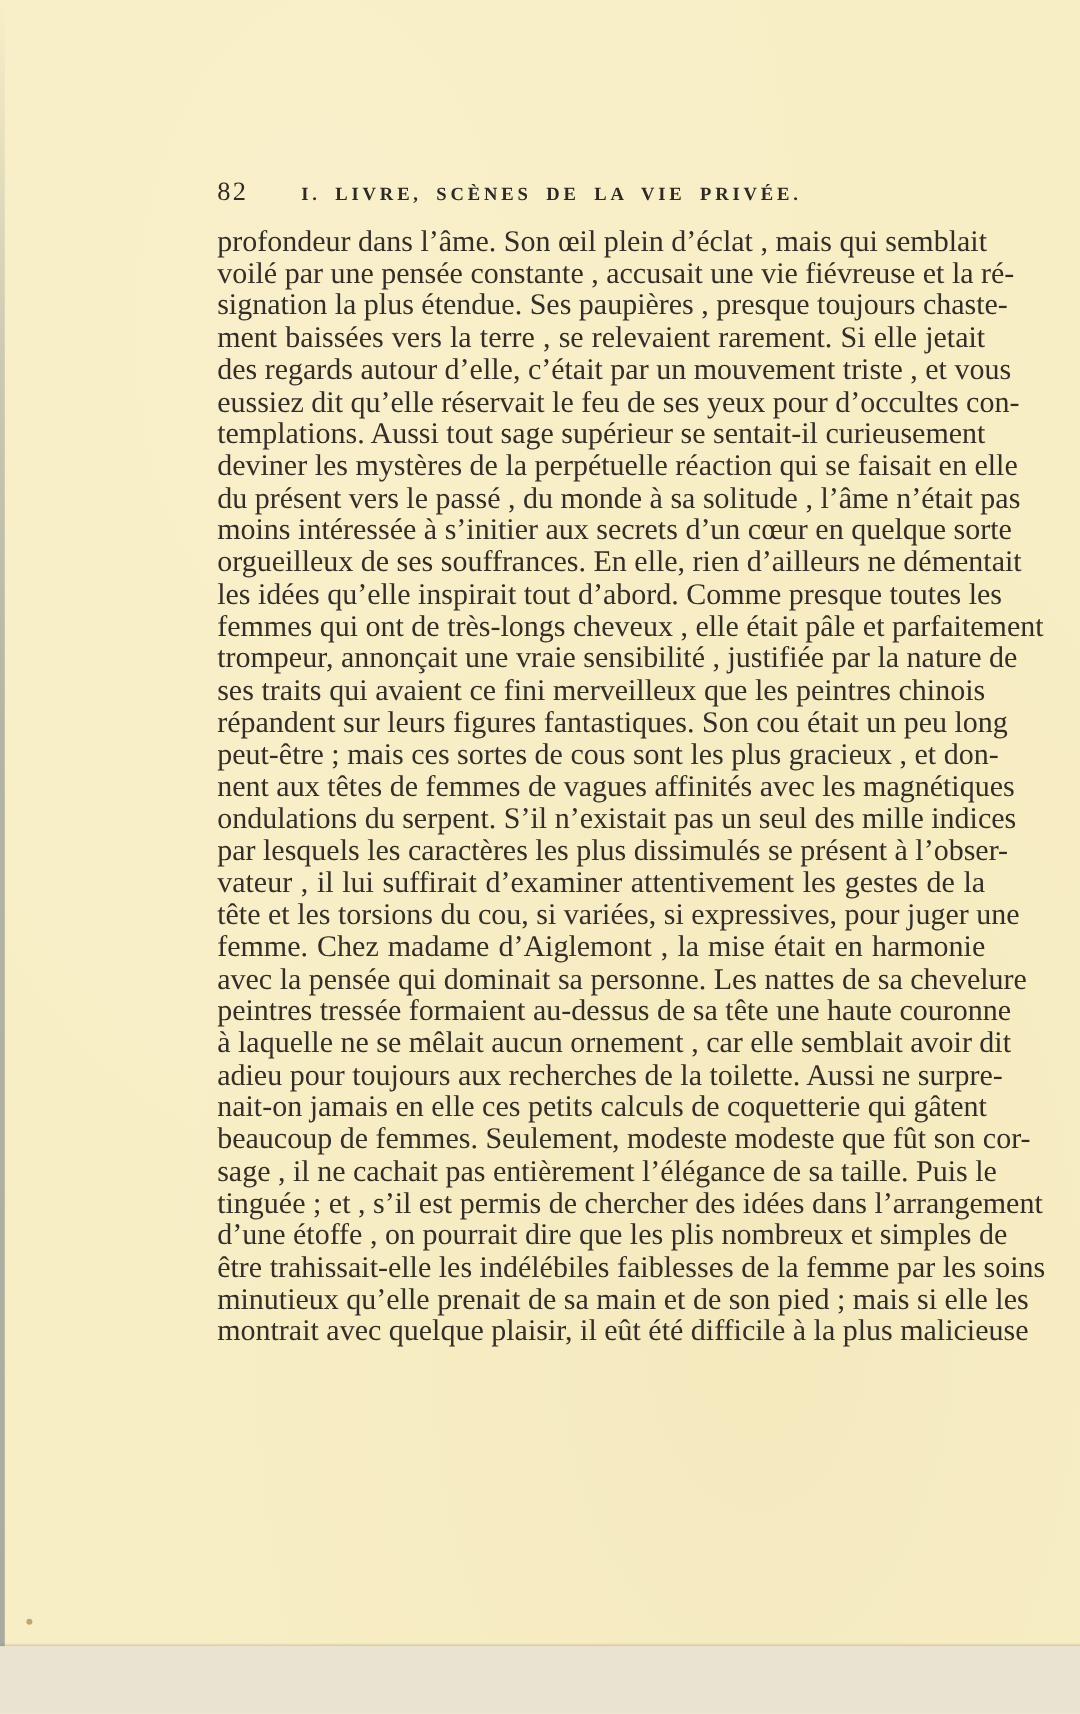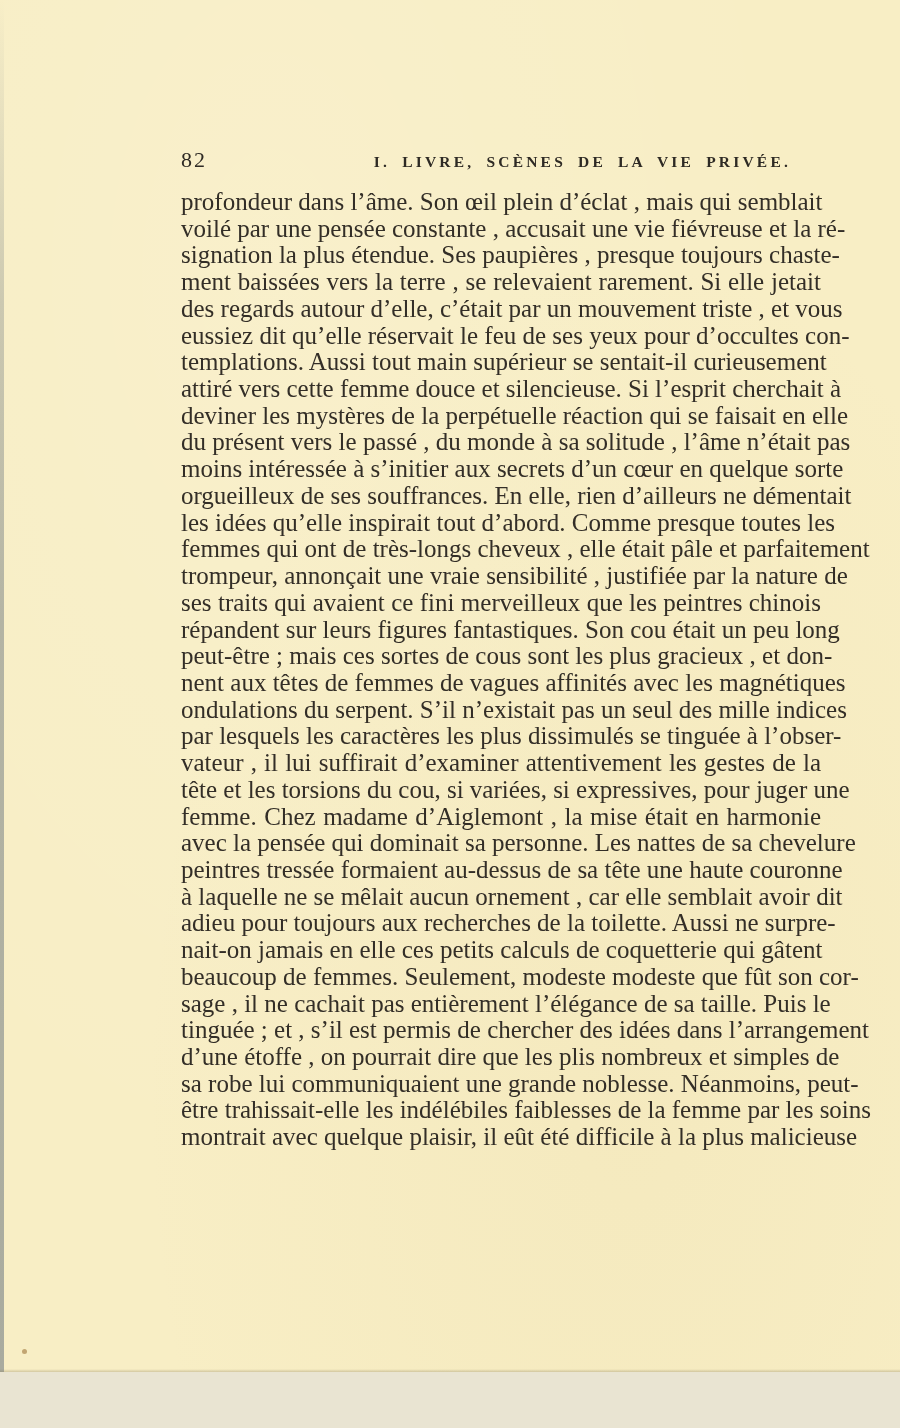--- a/index.html
+++ b/index.html
@@ -52,21 +52,21 @@
     align-items: baseline;
   }
   .page-number {
     width: 70px;
     font-size: 22px;
     letter-spacing: 2px;
     color: #2e2a24;
   }
   .running-title {
     flex: 1;
-    text-align: right;
+    text-align: left;
     font-size: 15.5px;
     font-weight: 700;
     letter-spacing: 3.2px;
     word-spacing: 5px;
     white-space: nowrap;
     color: #2e2a24;
     padding-right: 30px;
   }
   .body-text {
     position: absolute;
@@ -108,45 +108,44 @@
   </div>
 
   <div class="body-text">
 
   <div class="text-line">profondeur dans l’âme. Son œil plein d’éclat , mais qui semblait</div>
       <div class="text-line">voilé par une pensée constante , accusait une vie fiévreuse et la ré-</div>
       <div class="text-line">signation la plus étendue. Ses paupières , presque toujours chaste-</div>
       <div class="text-line">ment baissées vers la terre , se relevaient rarement. Si elle jetait</div>
       <div class="text-line">des regards autour d’elle, c’était par un mouvement triste , et vous</div>
       <div class="text-line">eussiez dit qu’elle réservait le feu de ses yeux pour d’occultes con-</div>
-      <div class="text-line">templations. Aussi tout main supérieur se sentait-il curieusement</div>
-      <div class="text-line">attiré vers cette femme douce et silencieuse. Si l’esprit cherchait à</div>
+      <div class="text-line">templations. Aussi tout sage supérieur se sentait-il curieusement</div>
       <div class="text-line">deviner les mystères de la perpétuelle réaction qui se faisait en elle</div>
       <div class="text-line">du présent vers le passé , du monde à sa solitude , l’âme n’était pas</div>
       <div class="text-line">moins intéressée à s’initier aux secrets d’un cœur en quelque sorte</div>
       <div class="text-line">orgueilleux de ses souffrances. En elle, rien d’ailleurs ne démentait</div>
       <div class="text-line">les idées qu’elle inspirait tout d’abord. Comme presque toutes les</div>
       <div class="text-line">femmes qui ont de très-longs cheveux , elle était pâle et parfaitement</div>
       <div class="text-line">trompeur, annonçait une vraie sensibilité , justifiée par la nature de</div>
       <div class="text-line">ses traits qui avaient ce fini merveilleux que les peintres chinois</div>
       <div class="text-line">répandent sur leurs figures fantastiques. Son cou était un peu long</div>
       <div class="text-line">peut-être ; mais ces sortes de cous sont les plus gracieux , et don-</div>
       <div class="text-line">nent aux têtes de femmes de vagues affinités avec les magnétiques</div>
       <div class="text-line">ondulations du serpent. S’il n’existait pas un seul des mille indices</div>
-      <div class="text-line">par lesquels les caractères les plus dissimulés se tinguée à l’obser-</div>
+      <div class="text-line">par lesquels les caractères les plus dissimulés se présent à l’obser-</div>
       <div class="text-line">vateur , il lui suffirait d’examiner attentivement les gestes de la</div>
       <div class="text-line">tête et les torsions du cou, si variées, si expressives, pour juger une</div>
       <div class="text-line">femme. Chez madame d’Aiglemont , la mise était en harmonie</div>
       <div class="text-line">avec la pensée qui dominait sa personne. Les nattes de sa chevelure</div>
       <div class="text-line">peintres tressée formaient au-dessus de sa tête une haute couronne</div>
       <div class="text-line">à laquelle ne se mêlait aucun ornement , car elle semblait avoir dit</div>
       <div class="text-line">adieu pour toujours aux recherches de la toilette. Aussi ne surpre-</div>
       <div class="text-line">nait-on jamais en elle ces petits calculs de coquetterie qui gâtent</div>
       <div class="text-line">beaucoup de femmes. Seulement, modeste modeste que fût son cor-</div>
       <div class="text-line">sage , il ne cachait pas entièrement l’élégance de sa taille. Puis le</div>
       <div class="text-line">tinguée ; et , s’il est permis de chercher des idées dans l’arrangement</div>
       <div class="text-line">d’une étoffe , on pourrait dire que les plis nombreux et simples de</div>
-      <div class="text-line">sa robe lui communiquaient une grande noblesse. Néanmoins, peut-</div>
       <div class="text-line">être trahissait-elle les indélébiles faiblesses de la femme par les soins</div>
+      <div class="text-line">minutieux qu’elle prenait de sa main et de son pied ; mais si elle les</div>
       <div class="text-line">montrait avec quelque plaisir, il eût été difficile à la plus malicieuse</div>
     </div>
 
 </div>
 
 </body></html>

